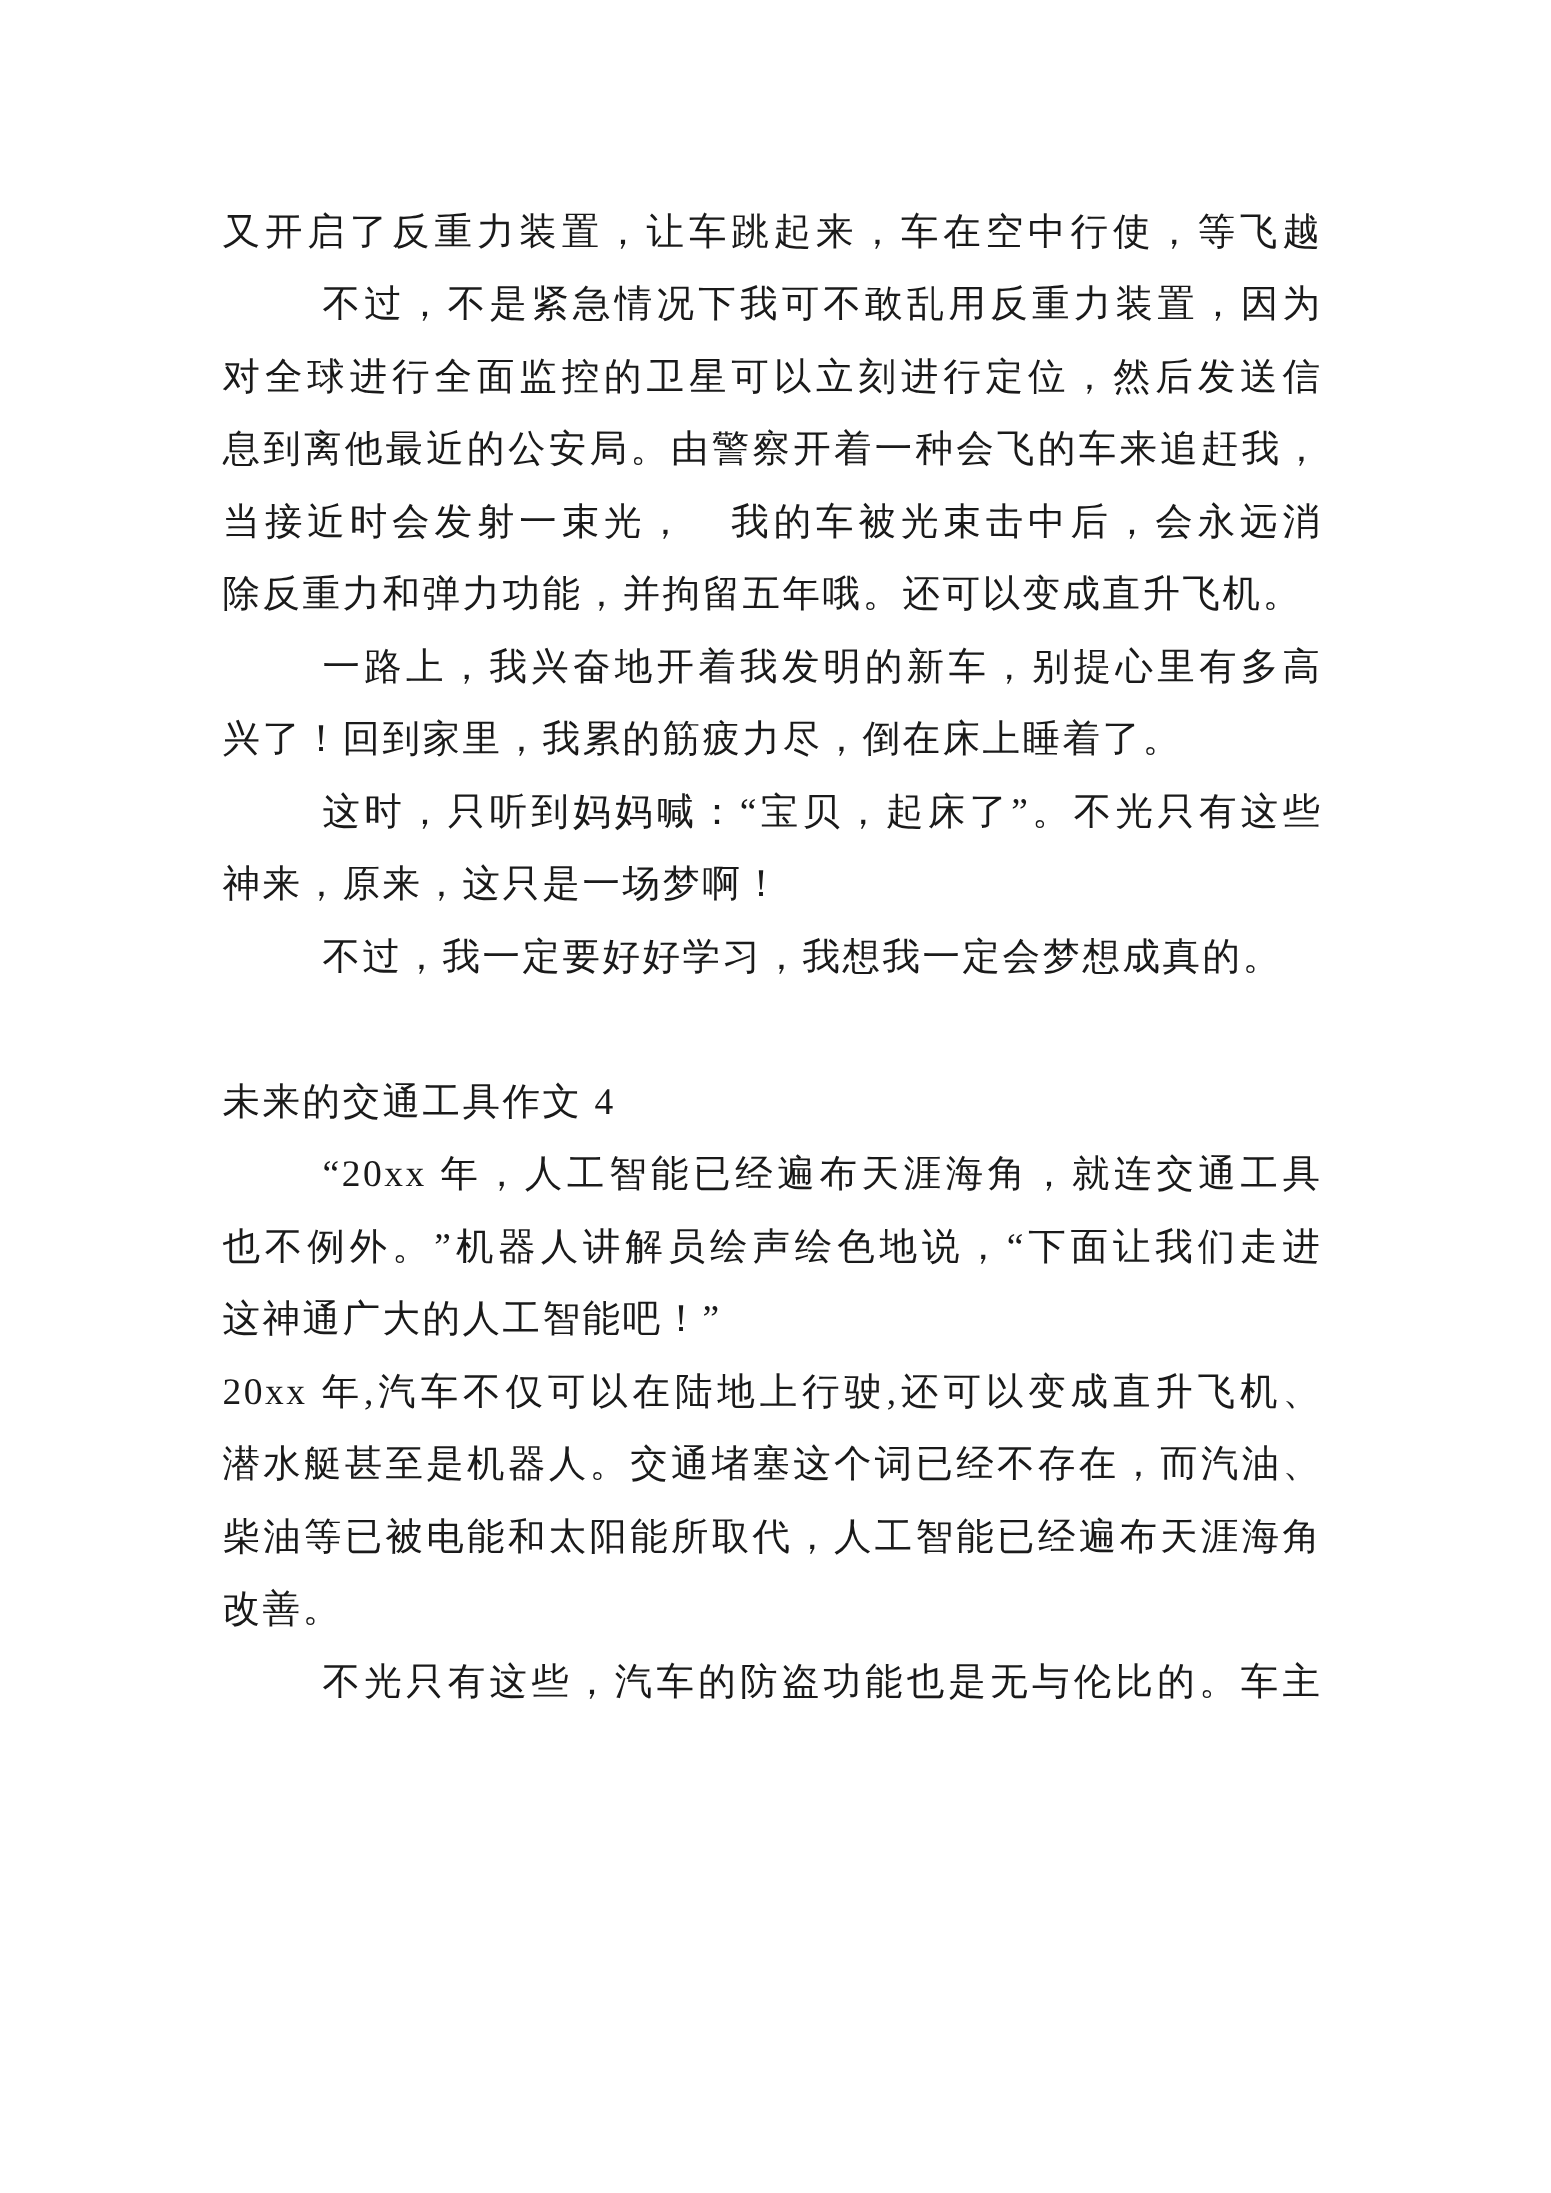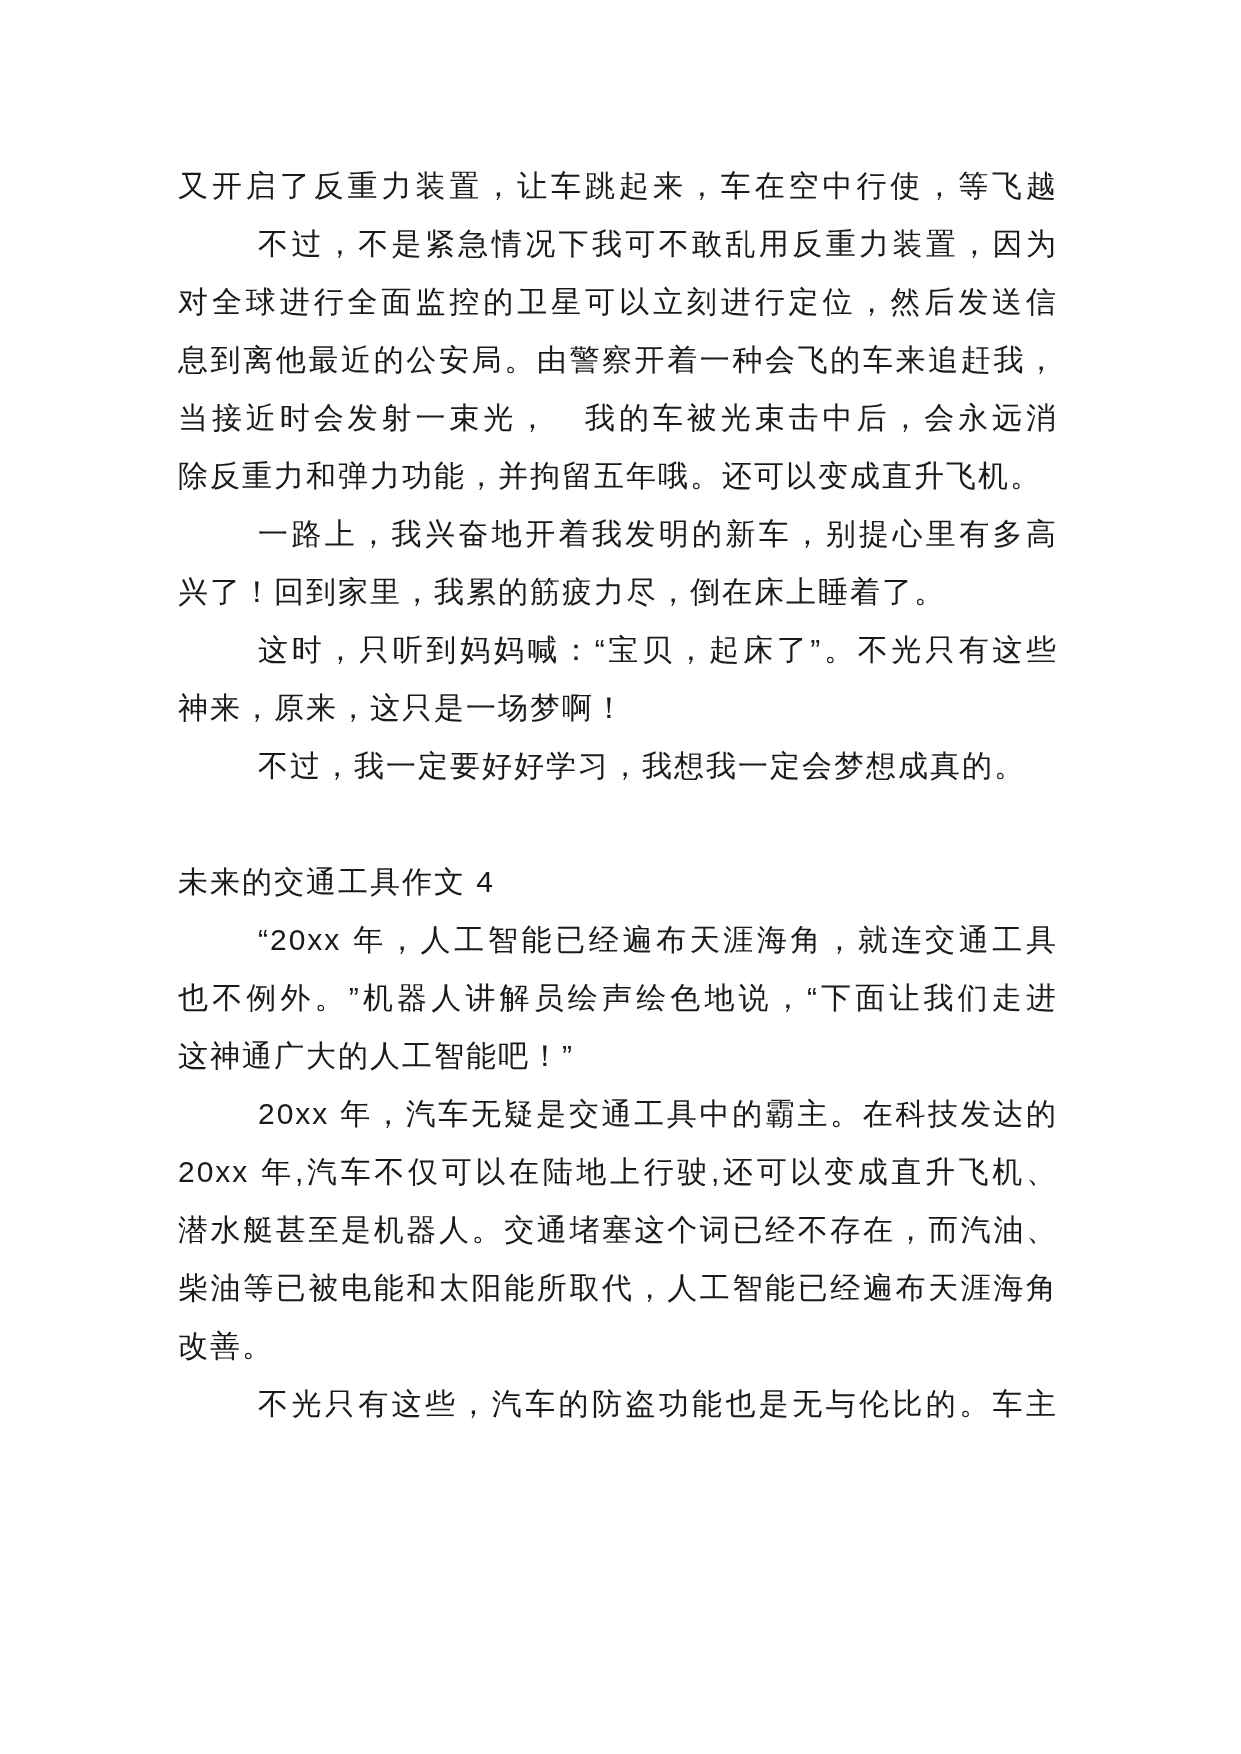--- a/index.html
+++ b/index.html
@@ -10,21 +10,21 @@
     width: 1241px;
     height: 1754px;
     background: #ffffff;
   }
   .page {
     position: relative;
     width: 1241px;
     height: 1754px;
     background: #ffffff;
     overflow: hidden;
-    font-family: Liberation Sans, sans-serif;
+    font-family: Liberation Serif, serif;
   }
   .text-block {
     position: absolute;
     left: 178px;
     top: 157px;
     width: 880px;
     font-size: 30px;
     letter-spacing: 2px;
   }
   .line {
@@ -65,20 +65,19 @@
       <div class="line">除反重力和弹力功能，并拘留五年哦。还可以变成直升飞机。</div>
       <div class="line fill indent">一路上，我兴奋地开着我发明的新车，别提心里有多高</div>
       <div class="line">兴了！回到家里，我累的筋疲力尽，倒在床上睡着了。</div>
       <div class="line fill indent">这时，只听到妈妈喊：“宝贝，起床了”。不光只有这些</div>
       <div class="line">神来，原来，这只是一场梦啊！</div>
       <div class="line indent">不过，我一定要好好学习，我想我一定会梦想成真的。</div>
       <div class="line heading gap-before">未来的交通工具作文 4</div>
       <div class="line fill indent">“20xx 年，人工智能已经遍布天涯海角，就连交通工具</div>
       <div class="line fill">也不例外。”机器人讲解员绘声绘色地说，“下面让我们走进</div>
       <div class="line">这神通广大的人工智能吧！”</div>
-      <div class="line fill indent">20xx 年，汽车无疑是交通工具中的霸主。在科技发达的</div>
       <div class="line fill">20xx 年,汽车不仅可以在陆地上行驶,还可以变成直升飞机、</div>
       <div class="line fill">潜水艇甚至是机器人。交通堵塞这个词已经不存在，而汽油、</div>
       <div class="line fill">柴油等已被电能和太阳能所取代，人工智能已经遍布天涯海角</div>
       <div class="line">改善。</div>
       <div class="line fill indent">不光只有这些，汽车的防盗功能也是无与伦比的。车主</div>
     </article>
 </main>
 
 </body></html>

